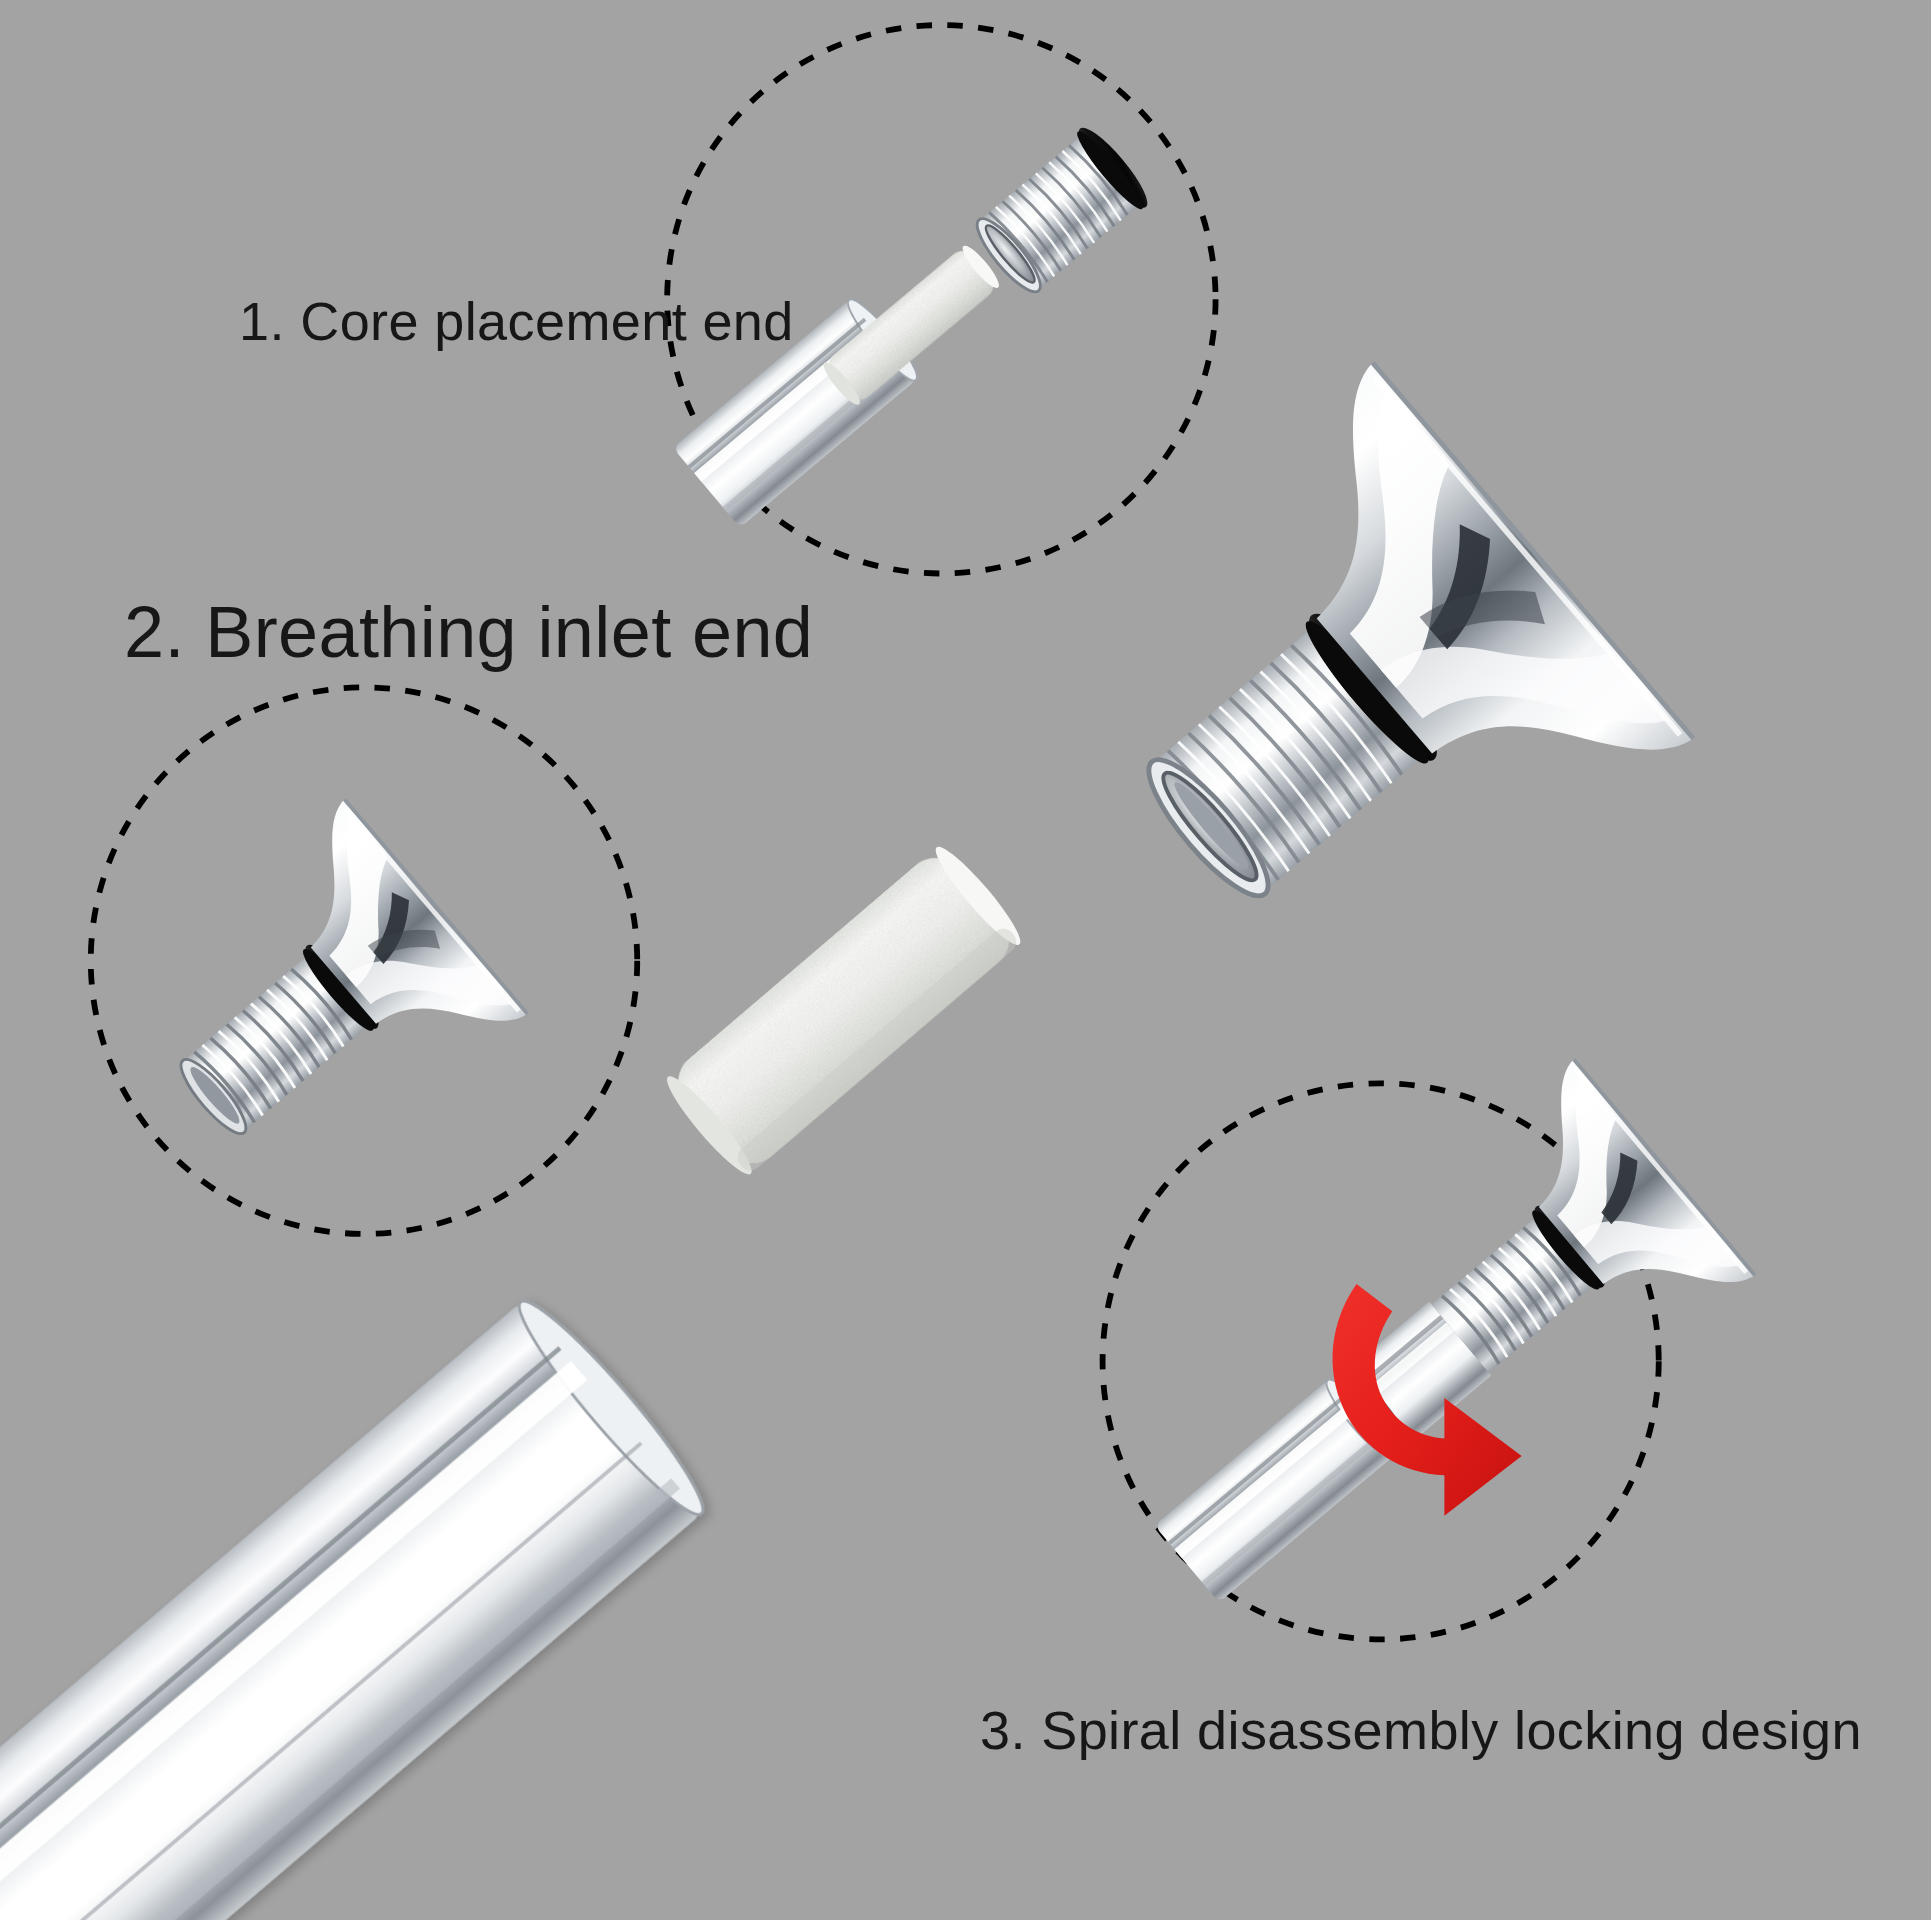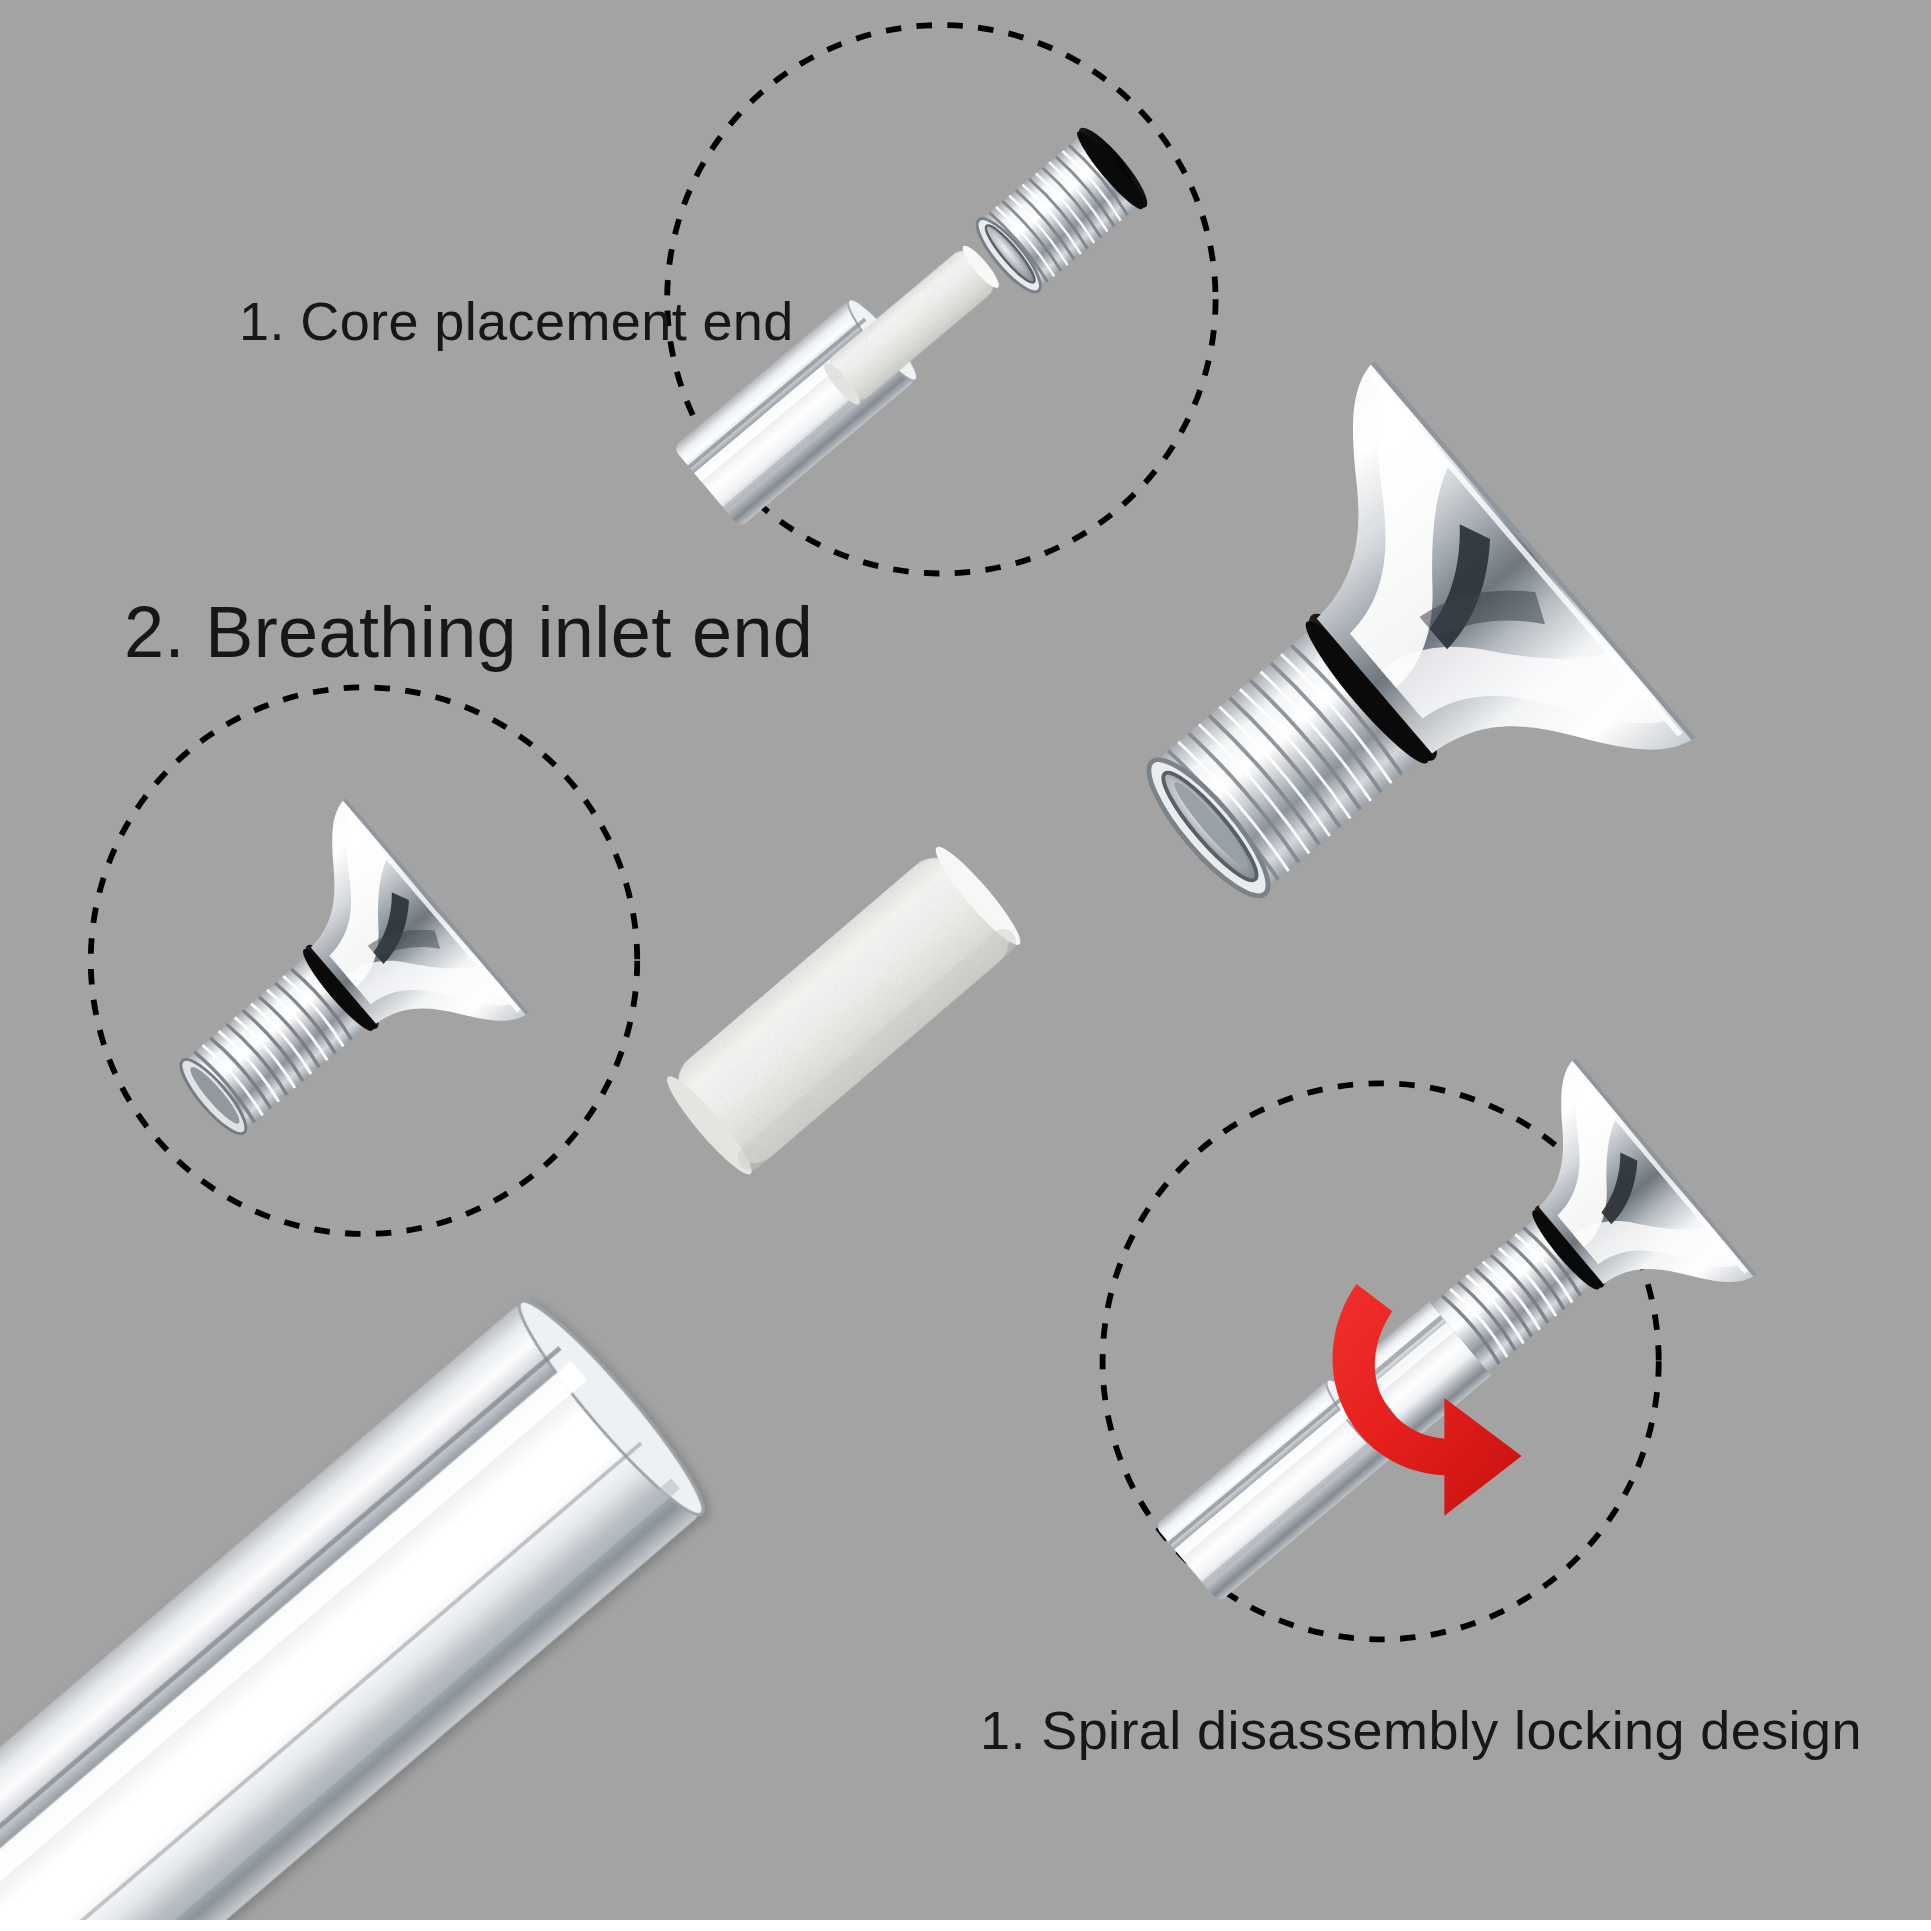--- a/index.html
+++ b/index.html
@@ -396,16 +396,16 @@
                  C1468 1488, 1444 1472, 1432 1448
                  C1418 1420, 1423 1386, 1442 1358 Z" fill="url(#redArrow)"></path>
       </g>
     </g>
   </svg>
 
   <div class="label nosel" id="label-1">1. Core placement end</div>
 
   <div class="label nosel" id="label-2">2. Breathing inlet end</div>
 
-  <div class="label nosel" id="label-3">1. Spiral disassembly locking design</div>
+  <div class="label nosel" id="label-3">3. Spiral disassembly locking design</div>
 
 </div>
 
 
 </body></html>

